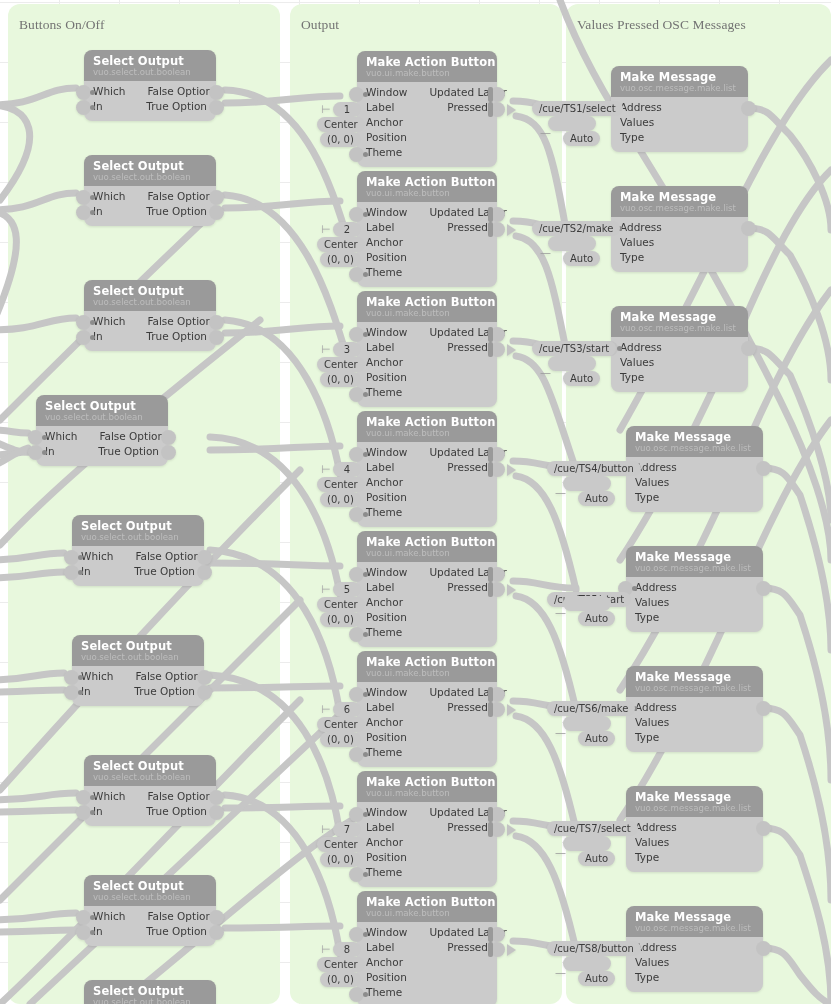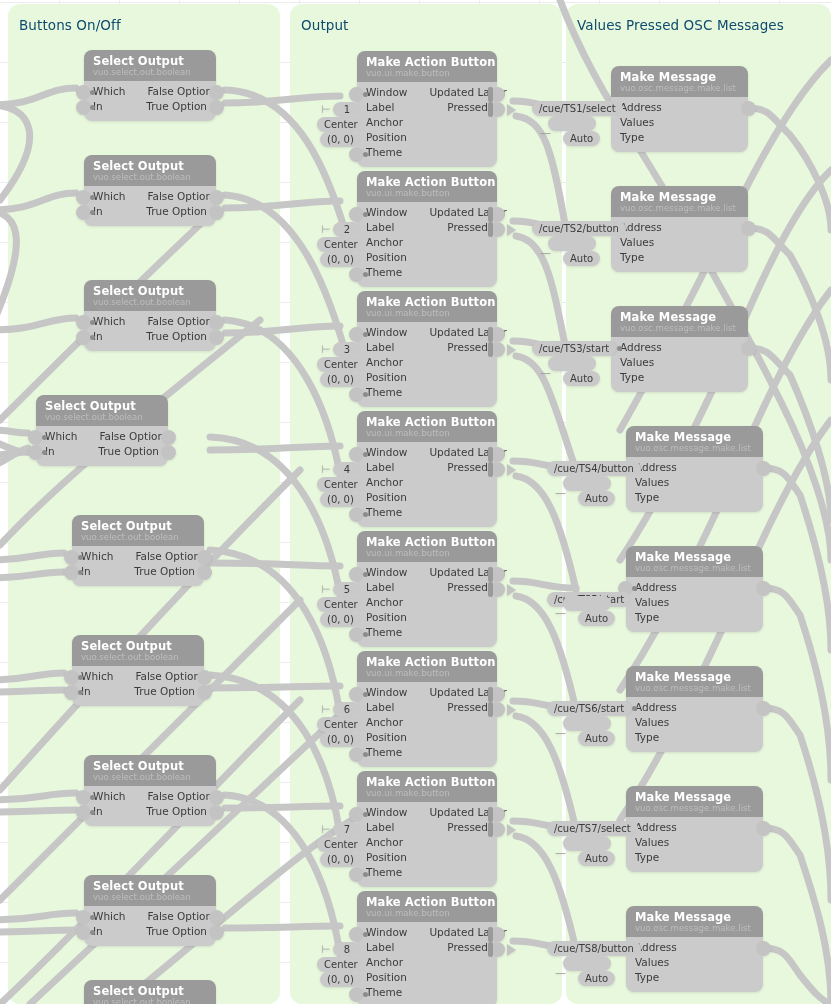--- a/index.html
+++ b/index.html
@@ -15,22 +15,22 @@
   #grid{position:absolute;inset:0;
     background-image:
       linear-gradient(to right, #ececec 1px, transparent 1px),
       linear-gradient(to bottom, #ececec 1px, transparent 1px);
     background-size:60px 60px;
     background-position:-1px 2px;
   }
 
   
   .panel{position:absolute;background:#e8f8dd;border-radius:12px;}
-  .panel-title{position:absolute;font-size:13.5px;color:#0c4a6e;
-    letter-spacing:.1px;white-space:nowrap;}
+  .panel-title{position:absolute;font-size:13.5px;color:#737373;
+    letter-spacing:.1px;white-space:nowrap;font-family:Liberation Serif, serif;}
 
   
   #cables{position:absolute;inset:0;pointer-events:none;}
   #cables path{fill:none;stroke:#c6c6c6;stroke-width:7;stroke-linecap:round;stroke-linejoin:round;}
 
   
   .node{position:absolute;border-radius:8px;overflow:visible;
     filter:drop-shadow(0 1px 1px rgba(0,0,0,.10));}
   .node-head{background:#9a9a9a;border-radius:8px 8px 0 0;padding:5px 9px 4px 9px;}
   .node-title{color:#ffffff;font-weight:bold;font-size:11.5px;line-height:13px;
@@ -698,21 +698,21 @@
             <span class="pout"></span>
           </div>
           <div class="prow">
             <span class="pin">Type</span>
             <span class="pout"></span>
           </div>
         </div>
         <div class="port in" style="top: 35px;"></div>
         <div class="pdot" style="top: 40px; left: 6px;"></div>
         <div class="port out" style="top: 35px;"></div>
-        <div class="const" style="left: -79px; top: 35px;">/cue/TS2/button</div>
+        <div class="const" style="left: -79px; top: 35px;">/cue/TS2/make</div>
         <div class="const" style="left: -63px; top: 50px; width: 48px; padding: 0px; height: 15px;"></div>
         <div class="dash" style="left: -71px; top: 62px;">—</div>
         <div class="const" style="left: -48px; top: 65px;">Auto</div>
       </div>
       <div class="node node-message" style="left: 611px; top: 306px; width: 137px;">
         <div class="node-head">
           <div class="node-title">Make Message</div>
           <div class="node-class">vuo.osc.message.make.list</div>
         </div>
         <div class="node-body">
@@ -806,21 +806,21 @@
             <span class="pout"></span>
           </div>
           <div class="prow">
             <span class="pin">Type</span>
             <span class="pout"></span>
           </div>
         </div>
         <div class="port in" style="top: 35px;"></div>
         <div class="pdot" style="top: 40px; left: 6px;"></div>
         <div class="port out" style="top: 35px;"></div>
-        <div class="const" style="left: -79px; top: 35px;">/cue/TS6/start</div>
+        <div class="const" style="left: -79px; top: 35px;">/cue/TS6/make</div>
         <div class="const" style="left: -63px; top: 50px; width: 48px; padding: 0px; height: 15px;"></div>
         <div class="dash" style="left: -71px; top: 62px;">—</div>
         <div class="const" style="left: -48px; top: 65px;">Auto</div>
       </div>
       <div class="node node-message" style="left: 626px; top: 786px; width: 137px;">
         <div class="node-head">
           <div class="node-title">Make Message</div>
           <div class="node-class">vuo.osc.message.make.list</div>
         </div>
         <div class="node-body">

